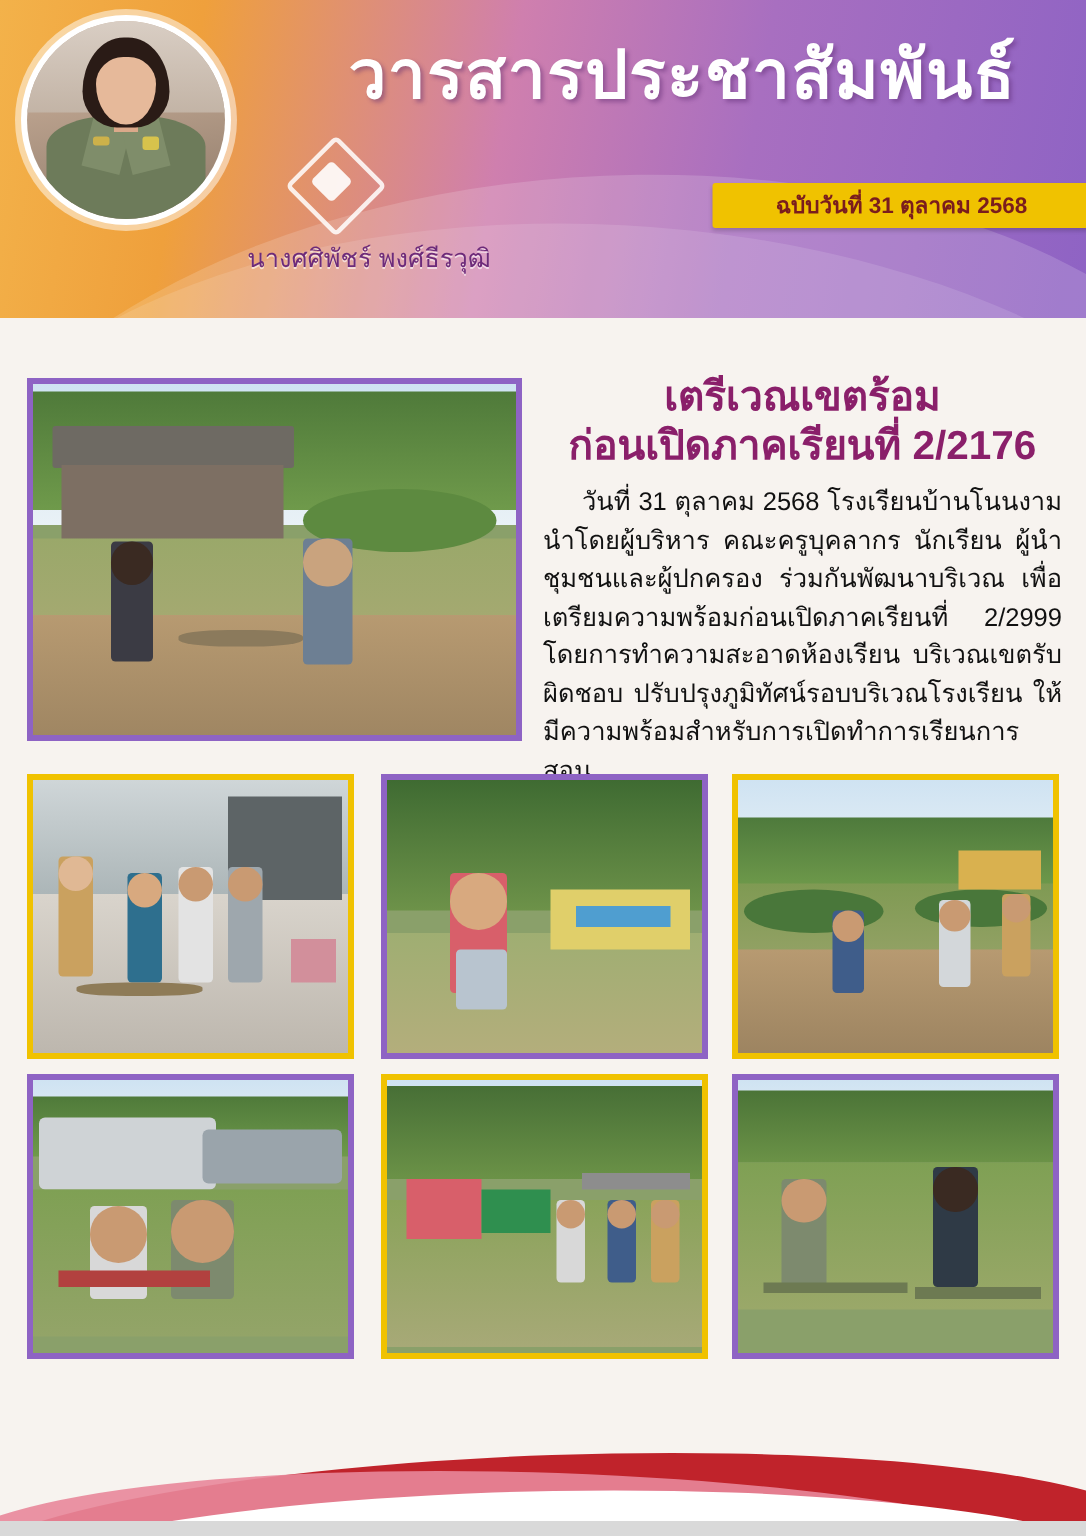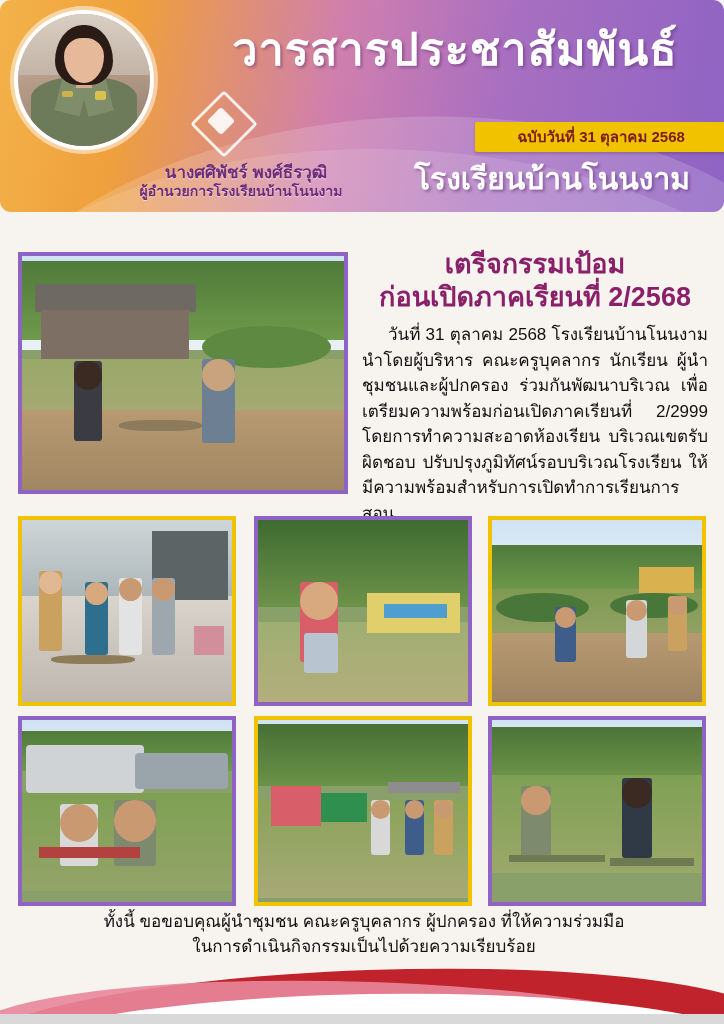--- a/index.html
+++ b/index.html
@@ -18,21 +18,20 @@
     background: #f7f3ef;
   }
 
   
   .header {
     position: absolute;
     left: 0; top: 0;
     width: 724px; height: 212px;
     background: linear-gradient(100deg, #f3b24a 0%, #efa03c 18%, #cf7fae 46%, #a86fc0 68%, #8e63c4 100%);
     overflow: hidden;
-    border-radius: 11px;
   }
   .header-wave1 {
     position: absolute;
     left: -60px; top: 118px;
     width: 900px; height: 260px;
     background: rgba(255,255,255,0.16);
     border-radius: 50% 50% 0 0 / 100% 100% 0 0;
     transform: rotate(-4deg);
   }
   .header-wave2 {
@@ -113,21 +112,21 @@
     line-height: 1.05;
   }
 
   .director-name {
     position: absolute;
     left: 96px; top: 158px;
     width: 300px;
     text-align: center;
     color: #6d2b7a;
     font-size: 17px;
-    font-weight: bold;
+    font-weight: normal;
     text-shadow: 0 1px 0 rgba(255,255,255,0.6);
   }
   .director-role {
     position: absolute;
     left: 86px; top: 180px;
     width: 310px;
     text-align: center;
     color: #6d2b7a;
     font-size: 14px;
     font-weight: bold;
@@ -306,24 +305,22 @@
     </div>
 
     <div class="diamond-deco">
       <div class="d-outer"></div>
       <div class="d-inner"></div>
     </div>
 
     <div class="masthead">วารสารประชาสัมพันธ์</div>
 
     <div class="issue-pill">ฉบับวันที่ 31 ตุลาคม 2568</div>
-    <div class="school-name">โรงเรียนบ้านโนนงาม</div>
 
     <div class="director-name">นางศศิพัชร์  พงศ์ธีรวุฒิ</div>
-    <div class="director-role">ผู้อำนวยการโรงเรียนบ้านโนนงาม</div>
   </div>
 
   <div class="title-underline"></div>
 
   <div class="photo p-hero violet">
     <div class="sky"></div>
     <div class="trees" style="top:2%;height:34%;"></div>
     <div class="roof" style="left:4%;top:12%;width:50%;height:12%;"></div>
     <div class="house" style="left:6%;top:23%;width:46%;height:24%;"></div>
     <div class="ground" style="top:44%;"></div>
@@ -332,22 +329,22 @@
     <div class="figure" style="left:16%;top:45%;width:9%;height:34%;background:#3b3b44;">
       <div class="f-head" style="background:#3a2a22;"></div>
     </div>
     <div class="figure" style="left:56%;top:44%;width:10%;height:36%;background:#6d7f93;">
       <div class="f-head" style="background:#c9a37e;"></div>
     </div>
     <div class="figure" style="left:30%;top:70%;width:26%;height:5%;background:#8b7a5c;border-radius:40%;"></div>
   </div>
 
   <div class="article-title">
-    <div>เตรีจกรรมเป้อม</div>
-    <div>ก่อนเปิดภาคเรียนที่ 2/2568</div>
+    <div>เตรีเวณเขตร้อม</div>
+    <div>ก่อนเปิดภาคเรียนที่ 2/2176</div>
   </div>
   <div class="article-body">วันที่ 31 ตุลาคม 2568  โรงเรียนบ้านโนนงาม นำโดยผู้บริหาร คณะครูบุคลากร นักเรียน ผู้นำชุมชนและผู้ปกครอง ร่วมกันพัฒนาบริเวณ เพื่อเตรียมความพร้อมก่อนเปิดภาคเรียนที่ 2/2999 โดยการทำความสะอาดห้องเรียน บริเวณเขตรับผิดชอบ ปรับปรุงภูมิทัศน์รอบบริเวณโรงเรียน ให้มีความพร้อมสำหรับการเปิดทำการเรียนการสอน</div>
 
   <div class="photo p-r1c1">
     <div class="wall"></div>
     <div class="floor"></div>
     <div class="house" style="left:62%;top:6%;width:36%;height:38%;background:#5d6466;"></div>
     <div class="figure" style="left:8%;top:28%;width:11%;height:44%;background:#caa15f;">
         <div class="f-head" style="background:#e0b894;"></div>
       </div>
@@ -435,24 +432,20 @@
     <div class="figure" style="left:14%;top:36%;width:14%;height:40%;background:#7d8a6e;">
         <div class="f-head" style="background:#c99a72;"></div>
       </div>
     <div class="figure" style="left:62%;top:32%;width:14%;height:44%;background:#2f3a46;">
         <div class="f-head" style="background:#3a2a22;"></div>
       </div>
     <div class="playset" style="left:8%;top:74%;width:46%;height:4%;background:#6d7a52;"></div>
     <div class="playset" style="left:56%;top:76%;width:40%;height:4%;background:#6d7a52;"></div>
   </div>
 
-  <div class="footer-note">
-    <div>ทั้งนี้  ขอขอบคุณผู้นำชุมชน  คณะครูบุคลากร  ผู้ปกครอง  ที่ให้ความร่วมมือ</div>
-    <div>ในการดำเนินกิจกรรมเป็นไปด้วยความเรียบร้อย</div>
-  </div>
 
   <div class="bottom-deco">
     <div class="bd-red"></div>
     <div class="bd-pink"></div>
     <div class="bd-white"></div>
     <div class="bd-grey"></div>
   </div>
 
 </div>
 

